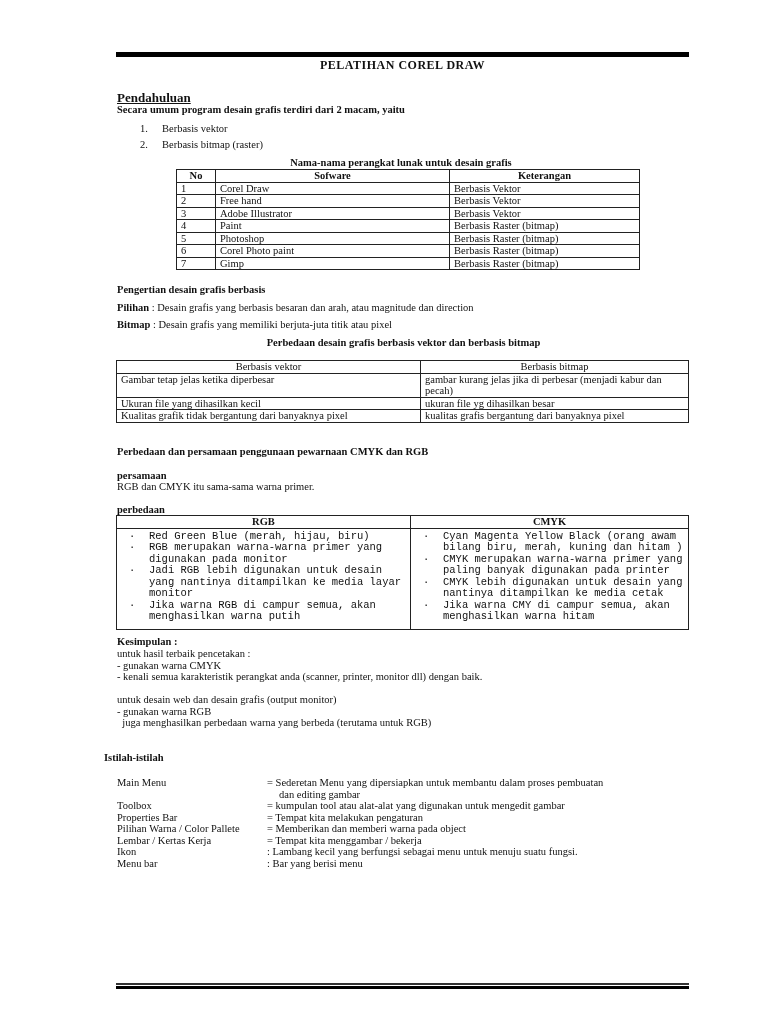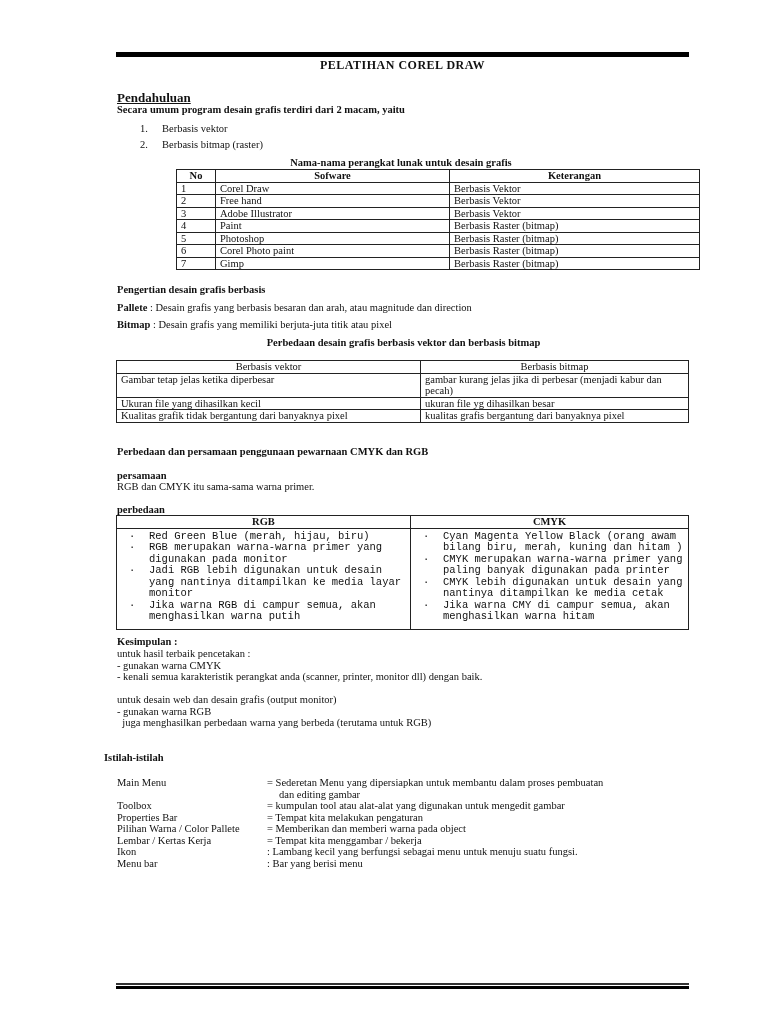--- a/index.html
+++ b/index.html
@@ -30,21 +30,21 @@
 
 <div class="abs rule-top"></div>
 <div class="abs title">PELATIHAN COREL DRAW</div>
 
 <div class="abs h-under" style="left:117px;top:90px;">Pendahuluan</div>
 <div class="abs bold" style="left:117px;top:104px;">Secara umum program desain grafis terdiri dari 2 macam, yaitu</div>
 <div class="abs" style="left:140px;top:123px;"><span>1.</span><span style="position:absolute;left:22px;white-space:nowrap;">Berbasis vektor</span></div>
 <div class="abs" style="left:140px;top:139px;"><span>2.</span><span style="position:absolute;left:22px;white-space:nowrap;">Berbasis bitmap (raster)</span></div>
 
 <div class="abs bold" style="left:176px;top:157px;width:450px;text-align:center;">Nama-nama perangkat lunak untuk desain grafis</div>
-<table class="abs sw" style="left:176px;top:169px;width:524px;">
+<table class="abs sw" style="left:176px;top:169px;width:464px;">
   <tbody>
       <tr>
     <th style="width:30px;">No</th>
     <th style="width:225px;">Sofware</th>
     <th>Keterangan</th>
   </tr>
   <tr>
         <td>1</td>
         <td>Corel Draw</td>
         <td>Berbasis Vektor</td>
@@ -76,21 +76,21 @@
       </tr>
   <tr>
         <td>7</td>
         <td>Gimp</td>
         <td>Berbasis Raster (bitmap)</td>
       </tr>
 </tbody>
   </table>
 
 <div class="abs bold" style="left:117px;top:284px;">Pengertian desain grafis berbasis</div>
-<div class="abs" style="left:117px;top:302px;white-space:nowrap;"><span class="bold">Pallete</span><span> : Desain grafis yang berbasis besaran dan arah, atau magnitude dan direction</span></div>
+<div class="abs" style="left:117px;top:302px;white-space:nowrap;"><span class="bold">Pilihan</span><span> : Desain grafis yang berbasis besaran dan arah, atau magnitude dan direction</span></div>
 <div class="abs" style="left:117px;top:319px;white-space:nowrap;"><span class="bold">Bitmap</span><span> : Desain grafis yang memiliki berjuta-juta titik atau pixel</span></div>
 <div class="abs bold" style="left:117px;top:337px;width:573px;text-align:center;">Perbedaan desain grafis berbasis vektor dan berbasis bitmap</div>
 
 <table class="abs cmp" style="left:116px;top:360px;width:573px;">
   <tbody>
       <tr>
     <td class="c" style="width:295px;">Berbasis vektor</td>
     <td class="c">Berbasis bitmap</td>
   </tr>
   <tr>

